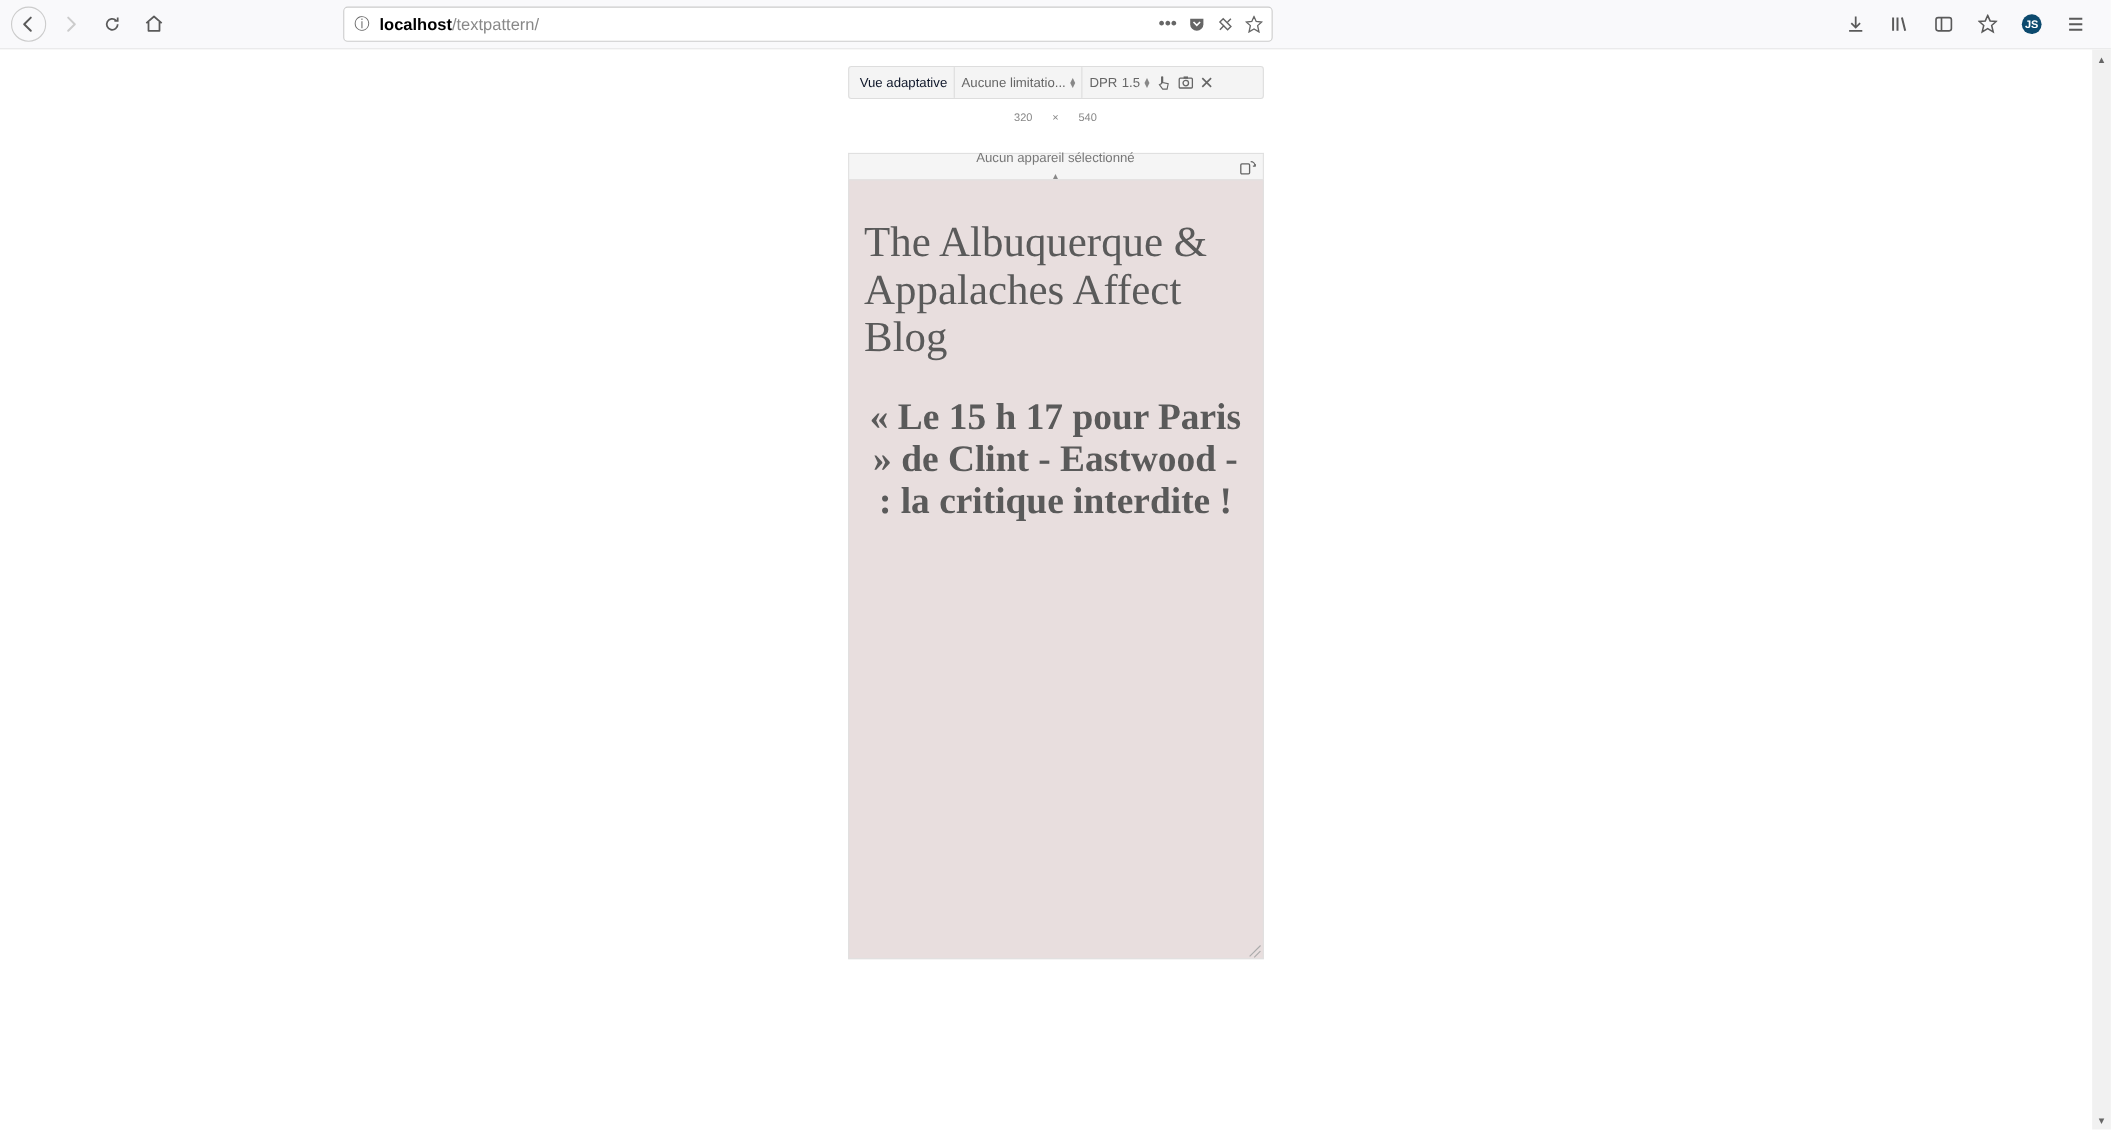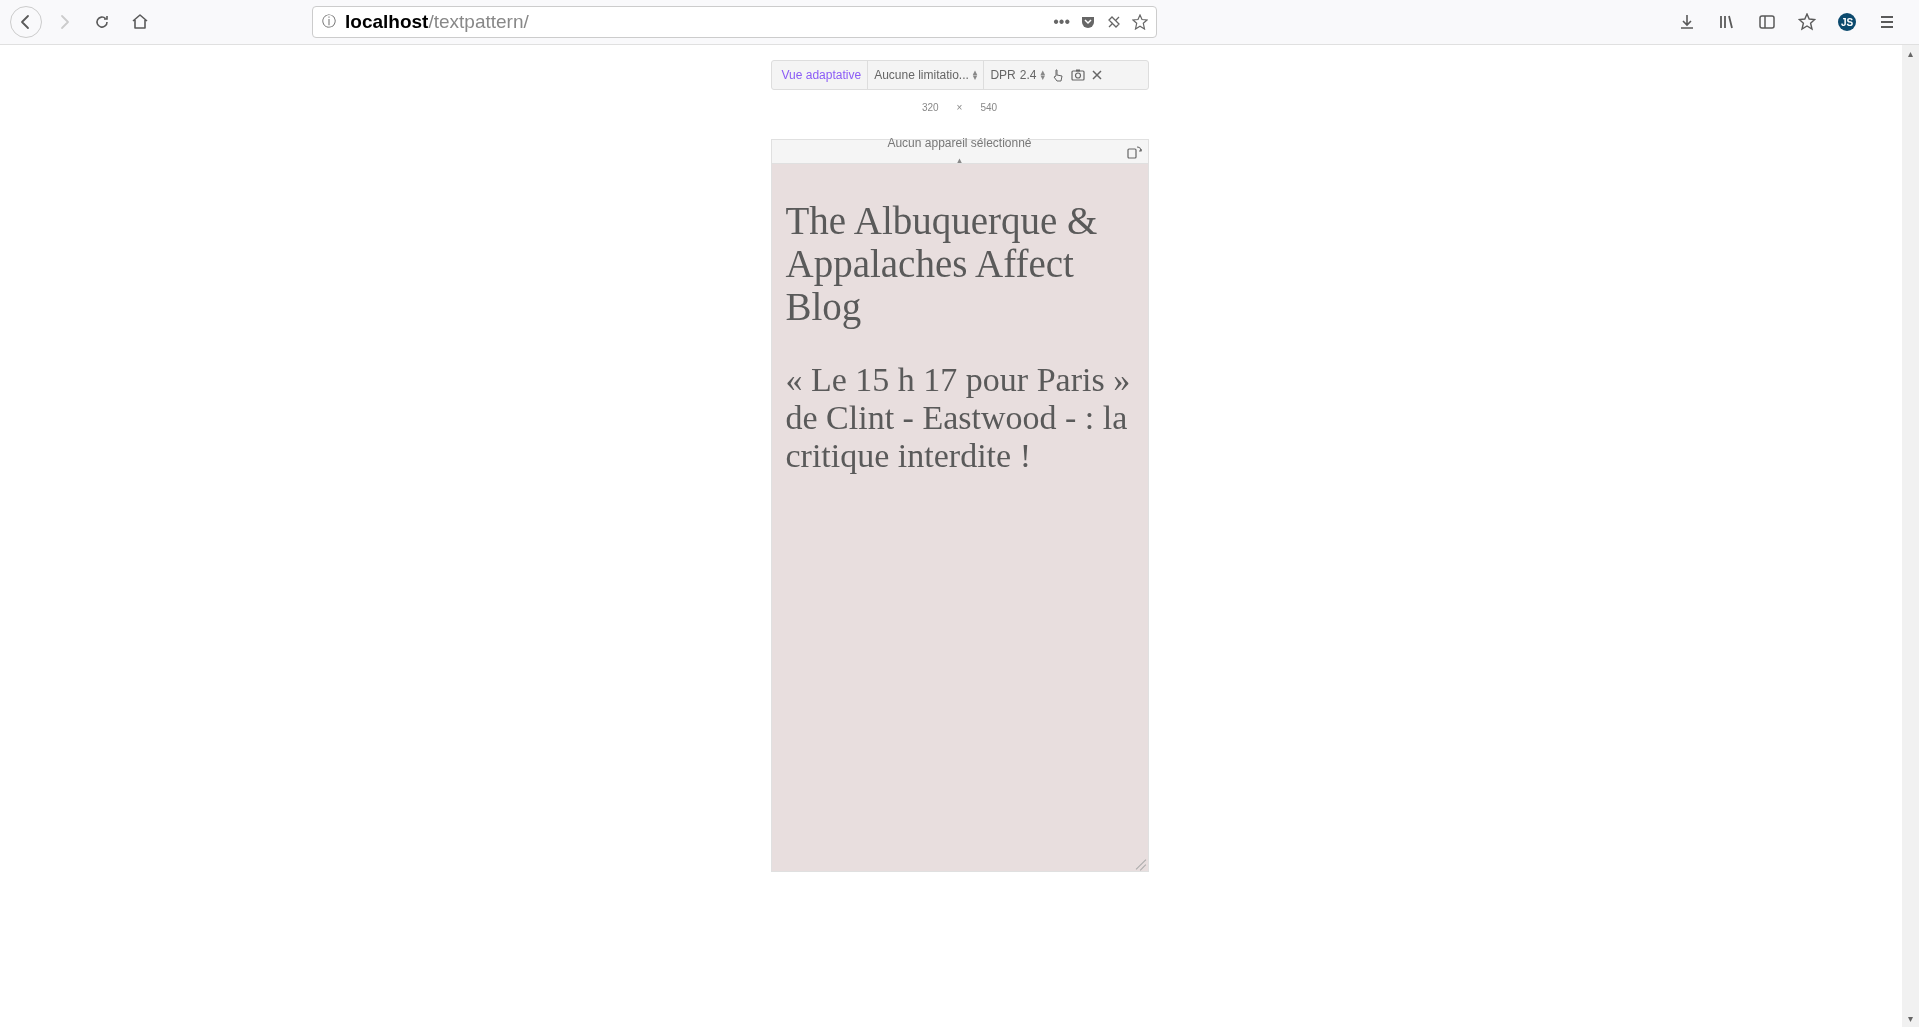--- a/index.html
+++ b/index.html
@@ -48,21 +48,21 @@
       gap: 8px;
     }
     .url-info-icon {
       color: #666;
       font-size: 14px;
       width: 16px;
       text-align: center;
     }
     .url-text {
       flex: 1;
-      font-size: 19px;
+      font-size: 15px;
       color: #000;
     }
     .url-text .path { color: #888; }
     .url-right-icons {
       display: flex;
       gap: 10px;
       color: #666;
       align-items: center;
     }
     .url-right-icons span { font-size: 16px; }
@@ -142,21 +142,21 @@
       padding: 0 4px;
     }
     .rdm-item {
       padding: 0 6px;
       display: flex;
       align-items: center;
       gap: 4px;
       height: 100%;
     }
     .rdm-item.sep { border-right: 1px solid #ddd; }
-    .rdm-item.muted { color: #8b5cf6; }
+    .rdm-item.muted { color: #0f172a; }
     .dropdown-arrows {
       font-size: 9px;
       color: #888;
       line-height: 5px;
       display: flex;
       flex-direction: column;
     }
     .rdm-toolbar .icon-sm {
       width: 20px;
       text-align: center;
@@ -217,22 +217,23 @@
     .blog-title {
       font-size: 39px;
       line-height: 1.1;
       font-weight: normal;
       color: #5a5a5a;
       margin-bottom: 32px;
     }
     .blog-subtitle {
       font-size: 34px;
       line-height: 1.12;
-      font-weight: normal;
+      font-weight: bold;
       color: #5a5a5a;
+      text-align: center;
     }
     .resize-handle {
       position: absolute;
       right: 2px;
       bottom: 2px;
       width: 12px;
       height: 12px;
     }
     .resize-handle::before, .resize-handle::after {
       content: '';
@@ -347,21 +348,21 @@
       </div>
       <div class="rdm-item sep">
         <span>Aucune limitatio...</span>
         <span class="dropdown-arrows">
             <span>▴</span>
             <span>▾</span>
           </span>
       </div>
       <div class="rdm-item">
         <span>DPR</span>
-        <span>2.4</span>
+        <span>1.5</span>
         <span class="dropdown-arrows">
             <span>▴</span>
             <span>▾</span>
           </span>
       </div>
       <div class="icon-sm">
         <svg width="14" height="14" viewBox="0 0 14 14">
             <path d="M5 2v6l-2 1 3 4h4l1-5-5-1V2a1 1 0 0 0-1 0z" stroke="#666" stroke-width="1" fill="none"></path>
           </svg>
       </div>

